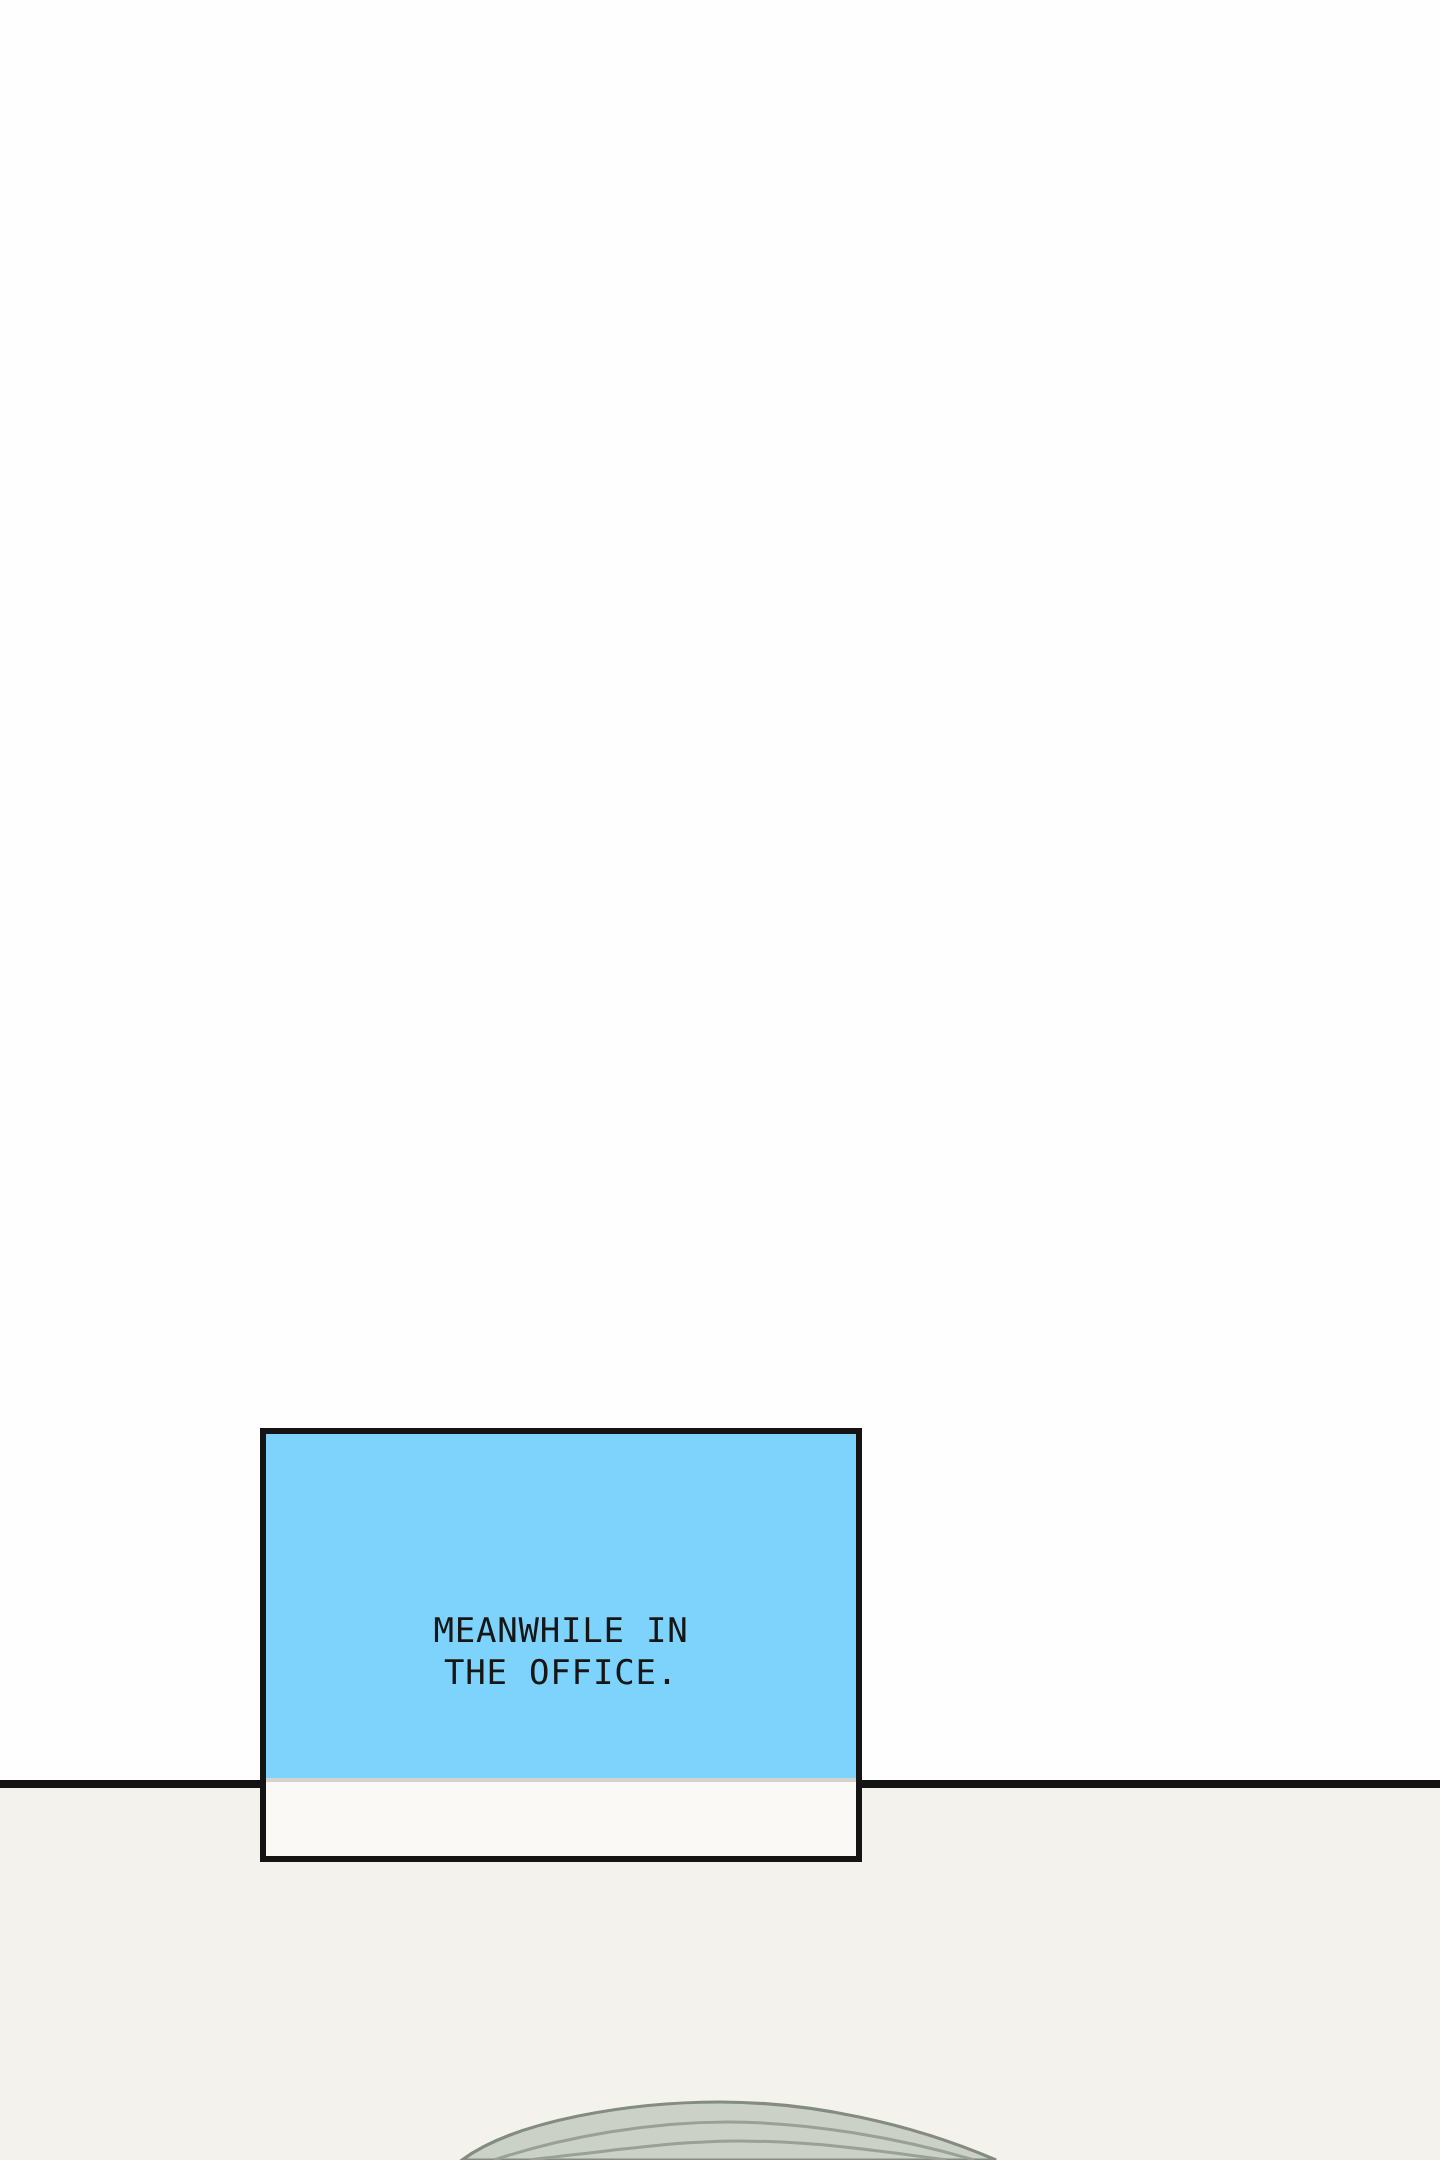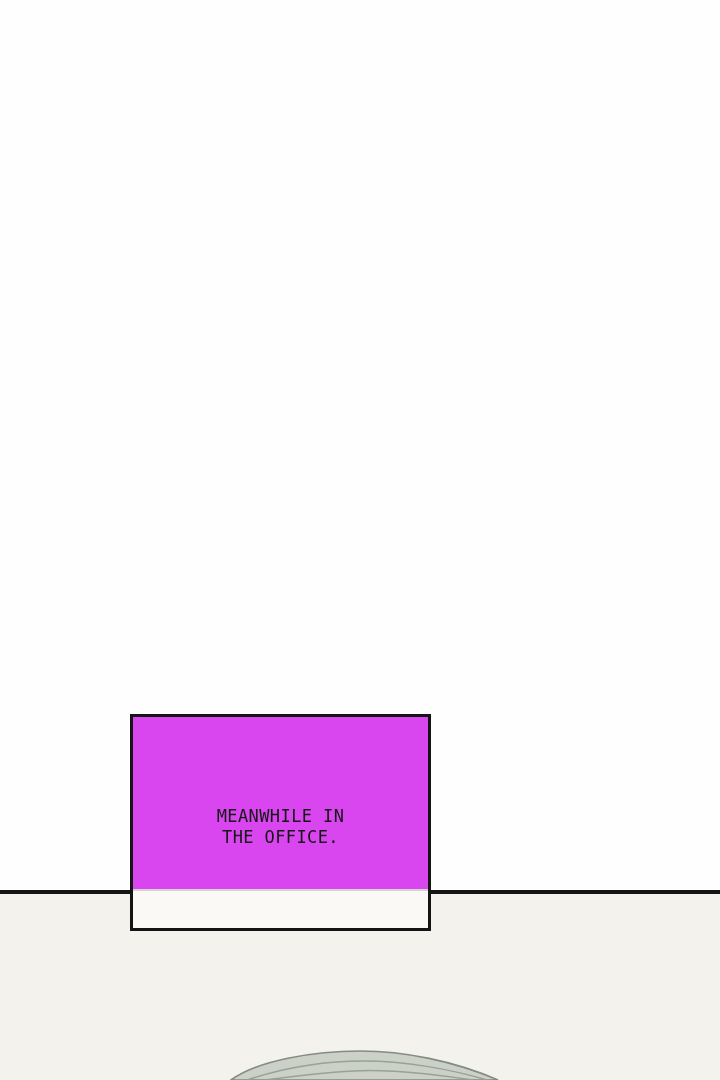--- a/index.html
+++ b/index.html
@@ -44,21 +44,21 @@
   }
   
   .caption-box {
     position: absolute;
     left: 130px;
     top: 714px;
     width: 301px;
     height: 217px;
     box-sizing: border-box;
     border: 3px solid var(--caption-border, #141414);
-    background: #d946ef;
+    background: #7dd3fc;
     z-index: 4;
     display: flex;
     align-items: center;
     justify-content: center;
   }
   .caption-lower-fill {
     position: absolute;
     left: 0;
     right: 0;
     top: 174px;

